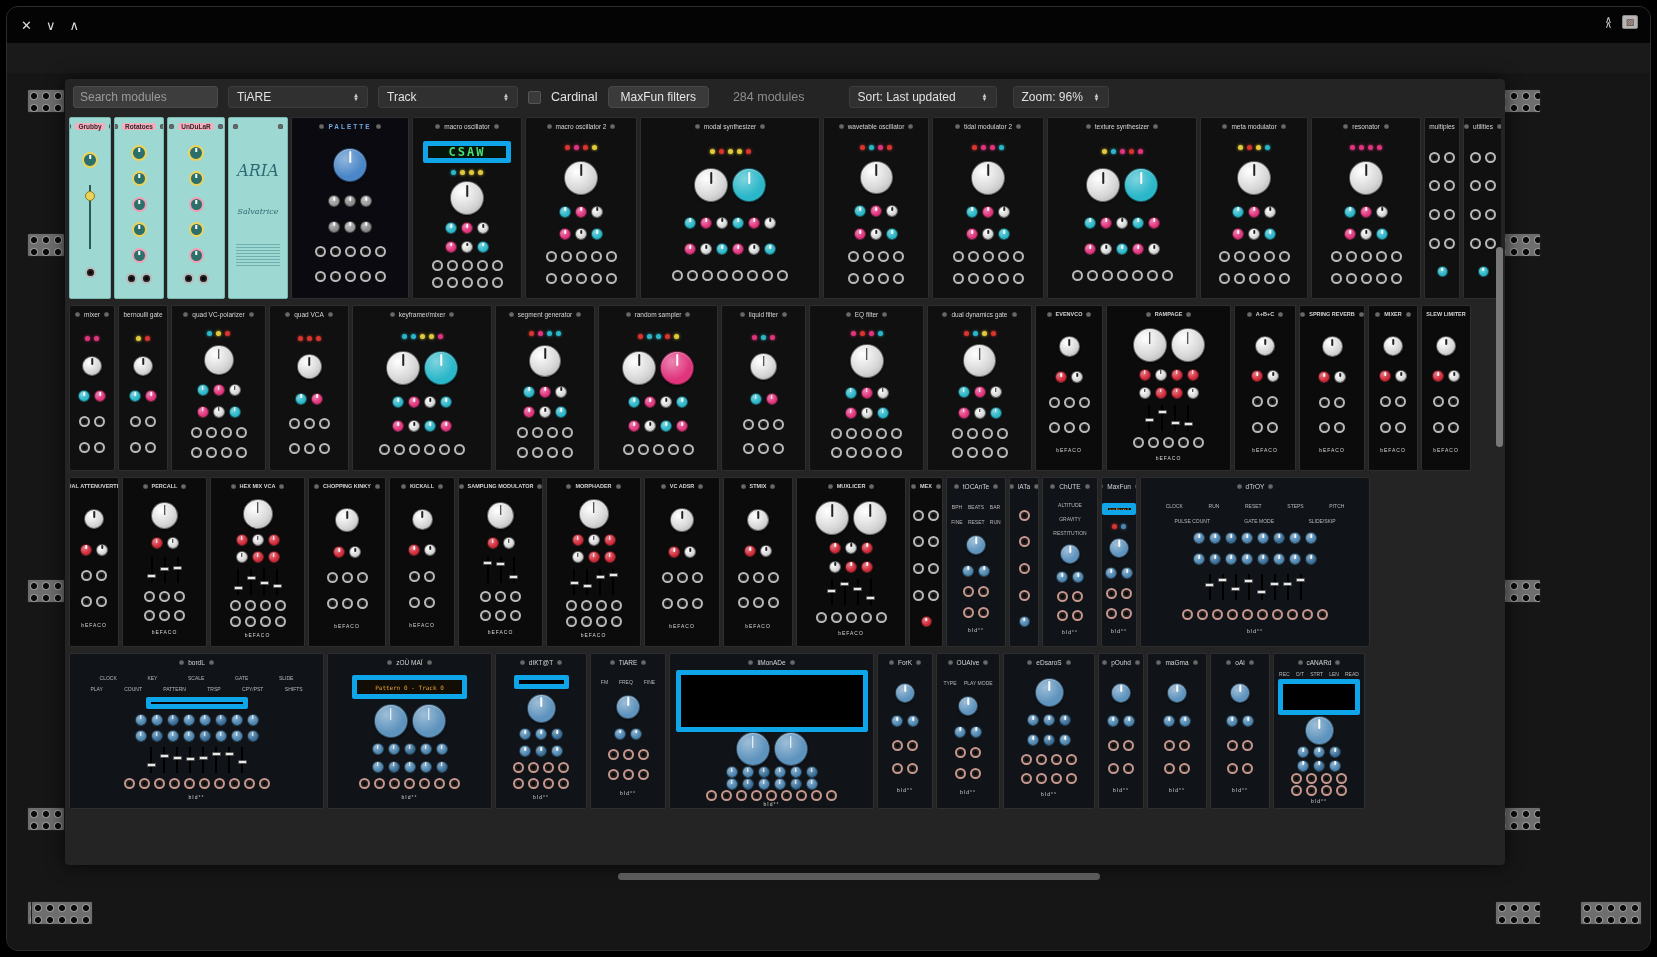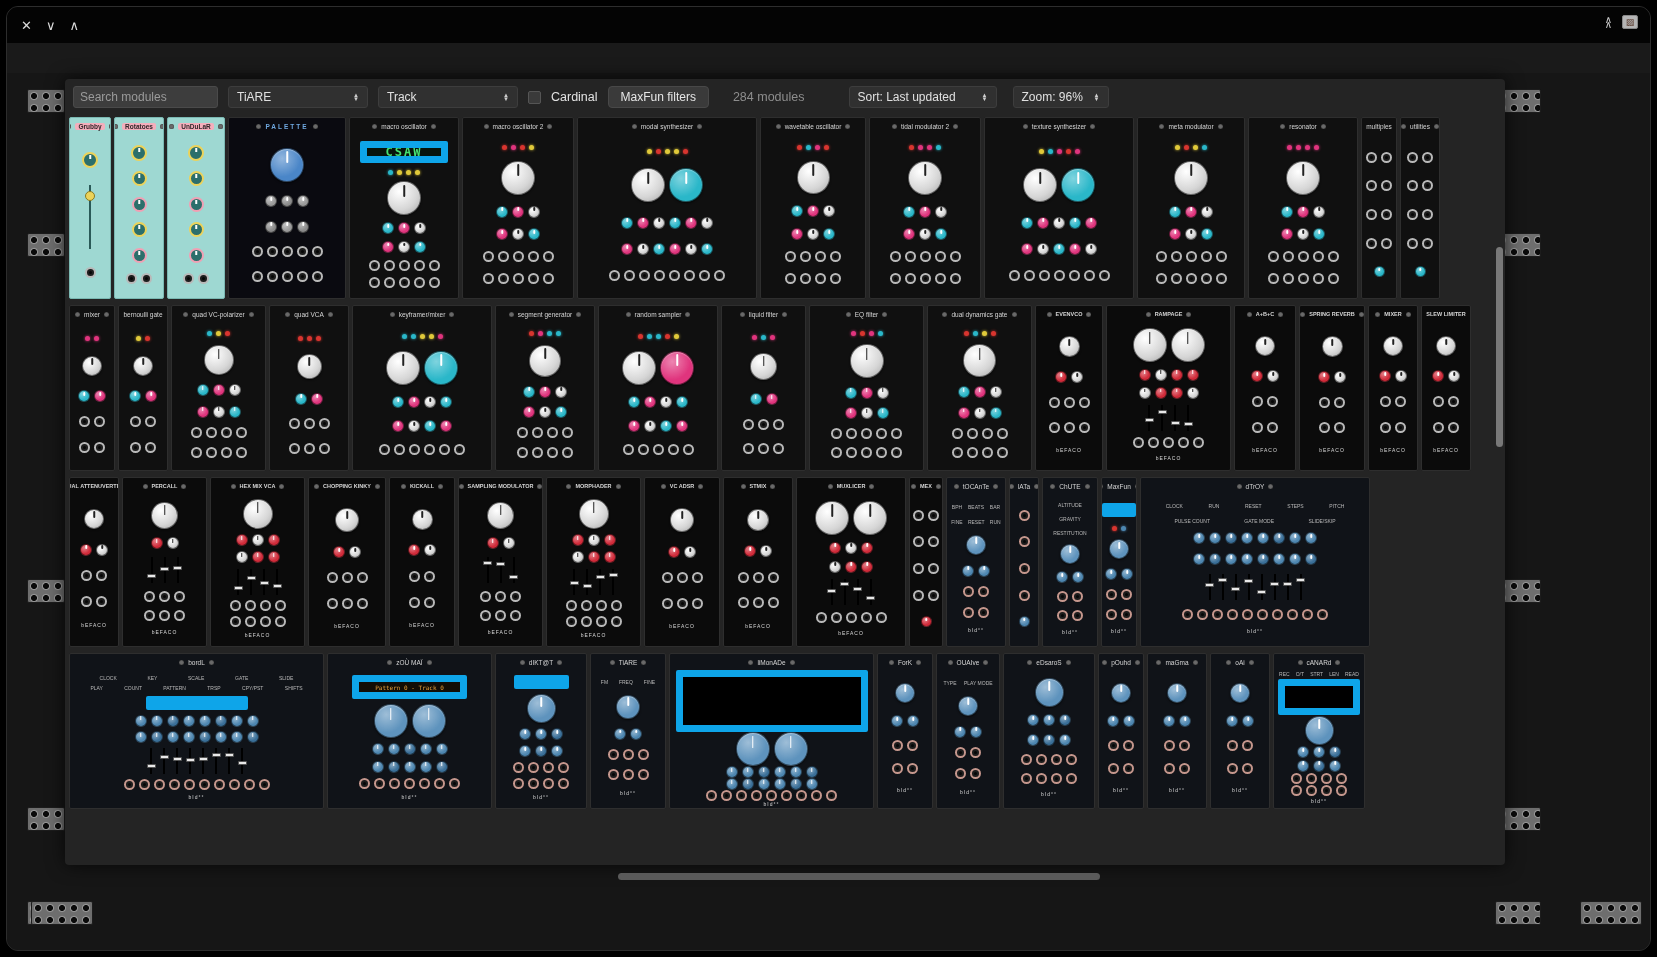--- a/index.html
+++ b/index.html
@@ -68,21 +68,21 @@
   .jack { width:11px; height:11px; border-radius:50%; background:#060606; border:2px solid #b9b9b9;
     box-shadow:inset 0 0 0 2px #1d1d1d; flex:none; }
   .jack.salmon { border-color:#c5978d; }
   .led { width:5px; height:5px; border-radius:50%; flex:none; }
   .sliderv { width:9px; height:26px; position:relative; flex:none; }
   .sliderv::before { content:""; position:absolute; left:50%; top:0; bottom:0; width:2px; background:#000; transform:translateX(-50%); }
   .scap { position:absolute; left:0; width:9px; height:4px; background:#e8e8e8; border:1px solid #555; border-radius:1px; }
   .labels { display:flex; justify-content:space-evenly; width:100%; gap:3px; font-size:5px; color:#b8b8b8;
     text-transform:uppercase; flex:none; }
   .logo { font-size:5px; color:#d8d8d8; letter-spacing:1px; flex:none; }
-  .disp { border:7px solid #0ea5e9; border-radius:2px; display:flex; align-items:center; justify-content:center;
+  .disp { border:5px solid #0ea5e9; border-radius:2px; display:flex; align-items:center; justify-content:center;
     font-family:"DejaVu Sans Mono",monospace; flex:none; overflow:hidden; }
   .disp.green { background:#07140b; color:#45e071; font-weight:bold; font-size:12px; letter-spacing:2px; }
   .disp.orange { background:#120d05; color:#e8a13c; font-size:6px; }
   .disp.black { background:#000; }
   .sig1 { font-family:"DejaVu Serif",serif; font-style:italic; font-size:16px; color:#2e6a74; }
   .sig2 { font-family:"DejaVu Serif",serif; font-style:italic; font-size:8px; color:#2e6a74; }
   .sigtext { width:80%; height:26px; background:repeating-linear-gradient(#9ed8d2 0 2px, #5a9ea0 2px 3px); opacity:.7; }
   .ringk { border-radius:50%; background:#2c6f6b; position:relative; flex:none; }
   .ringk::after { content:""; position:absolute; left:50%; top:10%; width:1.5px; height:35%; background:#fff; transform:translateX(-50%); }
   .slider-long { width:10px; height:64px; position:relative; }
@@ -208,20 +208,31 @@
               <div class="ringk" style="height: 15px; width: 15px; border: 2.5px solid rgb(236, 211, 90);"></div>
               <div class="ringk" style="height: 15px; width: 15px; border: 2.5px solid rgb(240, 160, 180);"></div>
               <div class="ringk" style="height: 15px; width: 15px; border: 2.5px solid rgb(236, 211, 90);"></div>
               <div class="ringk" style="height: 15px; width: 15px; border: 2.5px solid rgb(240, 160, 180);"></div>
               <div class="zrow">
                 <div class="jack"></div>
                 <div class="jack"></div>
               </div>
             </div>
           </div>
+          <div class="module t-aria-sig" style="width: 60px;">
+            <div class="mtitle" style="justify-content: space-between; padding: 2px 4px 0px;">
+              <div class="screw"></div>
+              <div class="screw"></div>
+            </div>
+            <div class="mbody">
+              <div class="sig1">ARIA</div>
+              <div class="sig2">Salvatrice</div>
+              <div class="sigtext"></div>
+            </div>
+          </div>
           <div class="module t-palette" style="width: 118px;">
             <div class="mtitle">
               <div class="screw"></div>
               <span class="nm">PALETTE</span>
               <div class="screw"></div>
             </div>
             <div class="mbody">
               <div class="zrow">
                 <div class="knob bigk" style="height: 34px; width: 34px; background: radial-gradient(circle at 35% 30%, rgba(255, 255, 255, 0.4), transparent 60%), rgb(74, 134, 200);"></div>
               </div>

